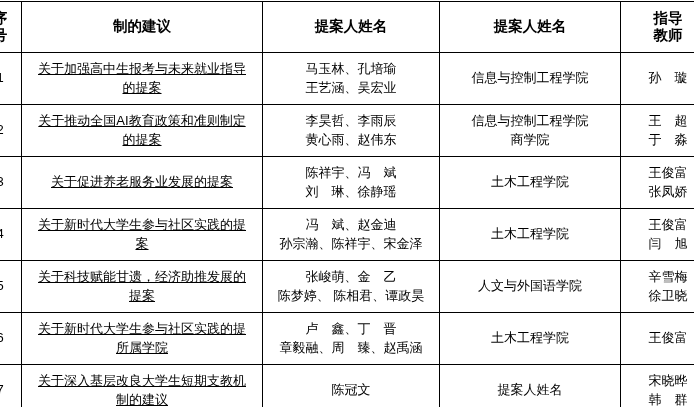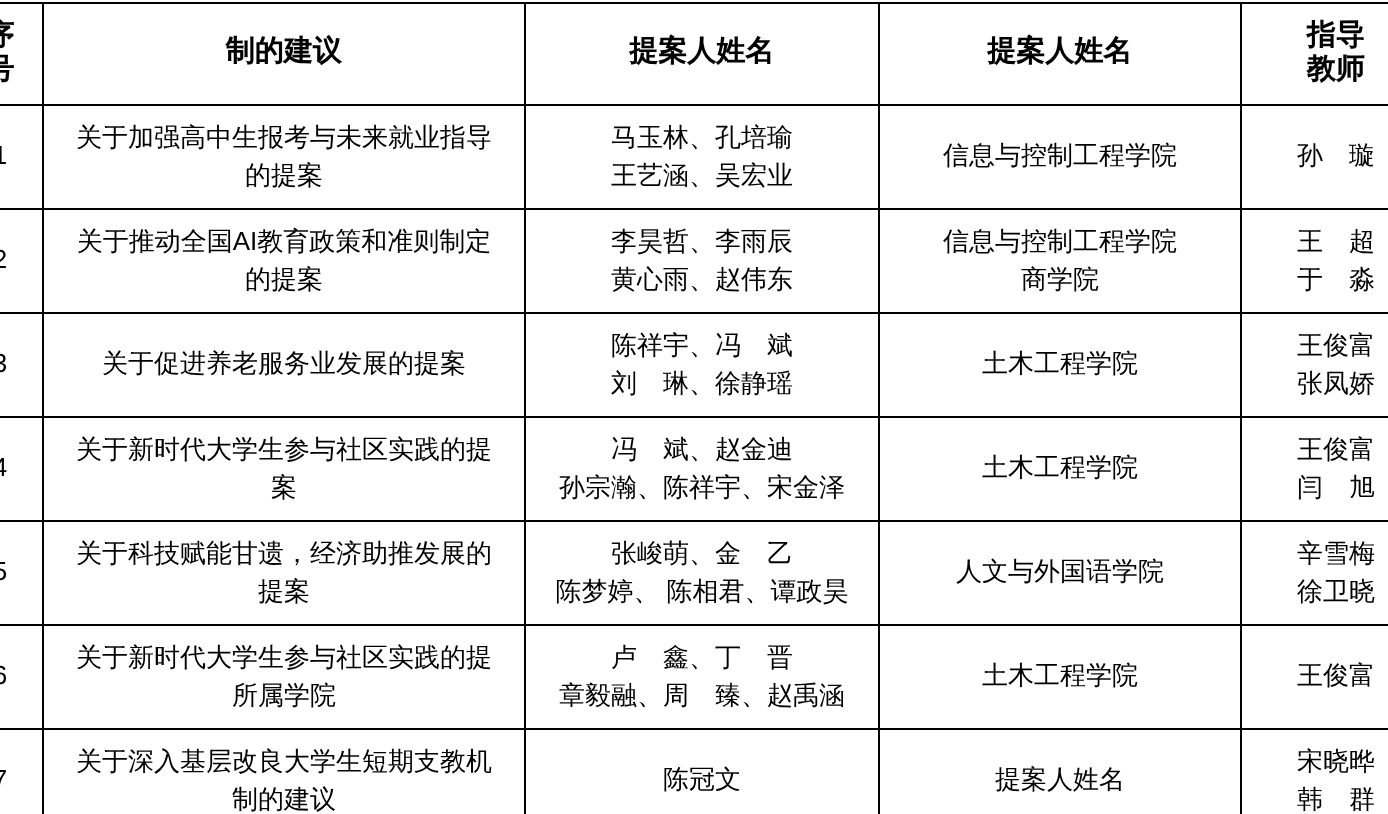--- a/index.html
+++ b/index.html
@@ -57,20 +57,21 @@
   }
   .lines span {
     display: block;
     white-space: pre;
   }
   .title-cell {
     font-size: 13px;
   }
   .title-cell span {
     display: block;
+    text-decoration: underline;
   }
   tr.r1 td { height: 45px; }
   tr.r2 td { height: 45px; margin-top: 40px; }
   tr.r3 td { height: 45px; }
   tr.r4 td { height: 45px; }
   tr.r5 td { height: 45px; }
   tr.r6 td { height: 45px; }
   tr.r7 td { height: 45px; }
 </style>
 </head>

